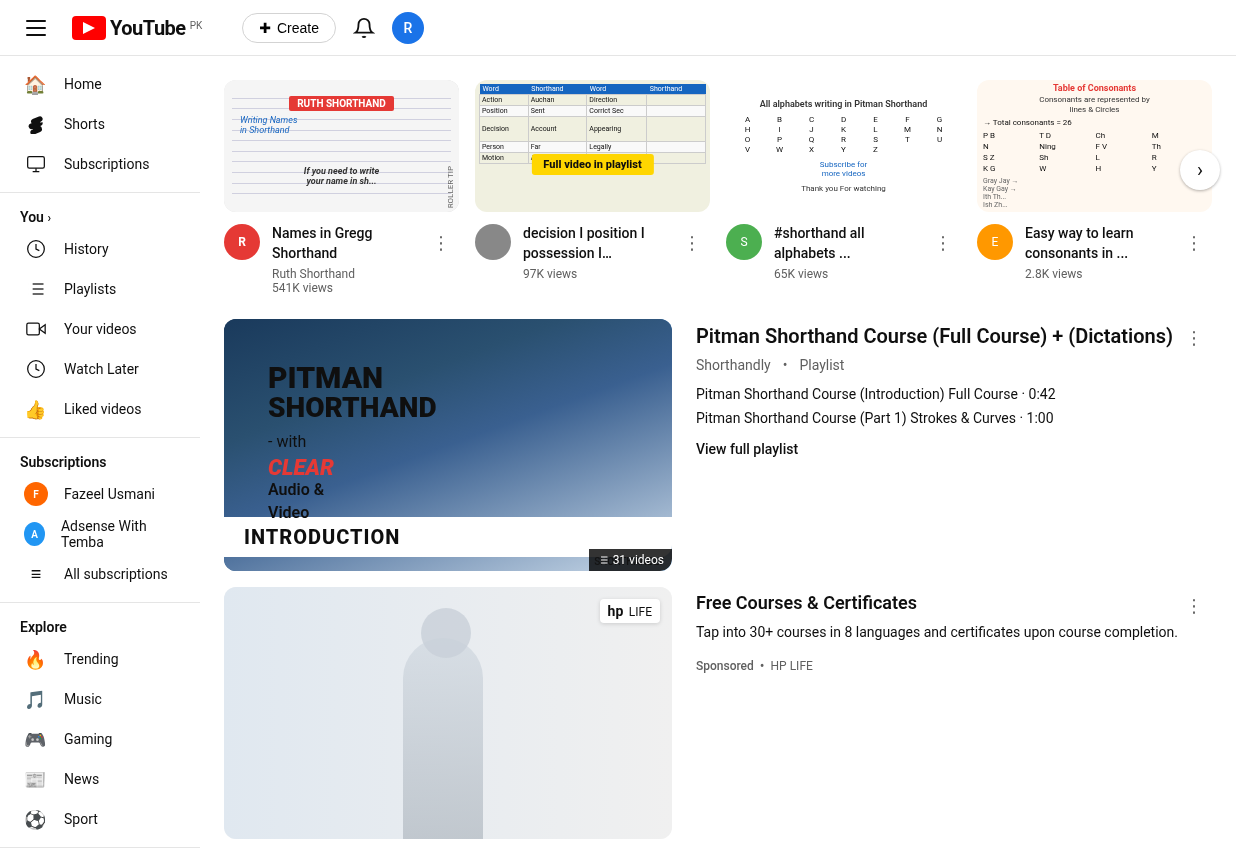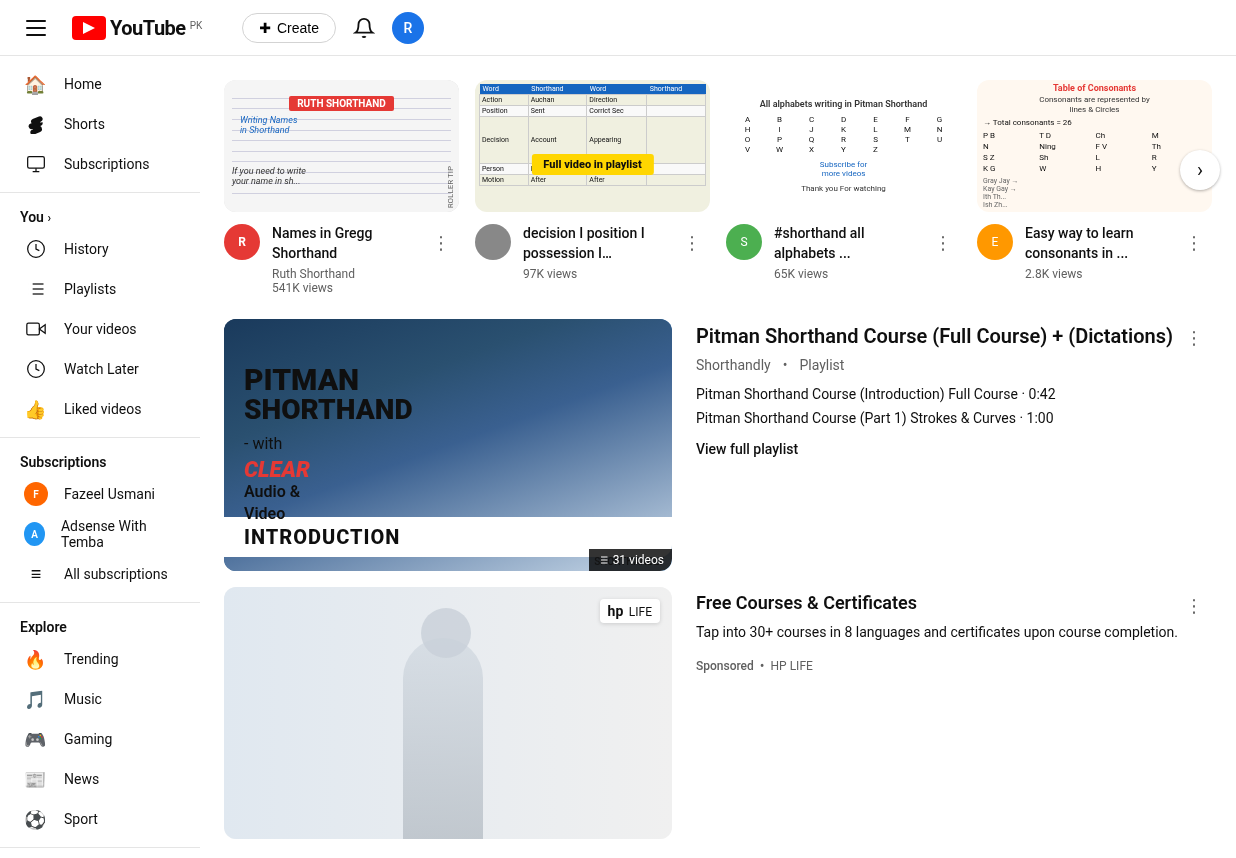--- a/index.html
+++ b/index.html
@@ -106,22 +106,22 @@
 
     
     .thumb-1 { background: linear-gradient(135deg, #e8e8e8 0%, #d0d0d0 100%); }
 
     .dot-separator { margin: 0 4px; }
 
     
     .playlist-thumb-bg { 
       width: 100%; height: 100%;
       background: linear-gradient(135deg, #1a3a5c 0%, #2a5a8c 40%, #3a7abc 60%, #4a9adc 100%);
-      display: flex; flex-direction: column; align-items: flex-start; justify-content: center;
-      padding: 0; color: #fff; position: relative;
+      display: flex; flex-direction: column; align-items: flex-start; justify-content: flex-start;
+      padding: 24px; color: #fff; position: relative;
     }
 
     
     .ruth-thumb-bg { 
       width: 100%; height: 100%;
       background: #f5f5f5;
       display: flex; align-items: center; justify-content: center;
       position: relative;
     }
     .ruth-lines { position: absolute; inset: 0; display: flex; flex-direction: column; justify-content: space-evenly; padding: 8px; }
@@ -299,21 +299,21 @@
                   <div class="ruth-line"></div>
                 <div class="ruth-line"></div>
                   <div class="ruth-line"></div>
                 <div class="ruth-line"></div>
                   <div class="ruth-line"></div>
               </div>
               <div style="position:absolute;top:8px;left:8px;right:8px;bottom:8px;display:flex;flex-direction:column;justify-content:flex-start;padding:8px;">
                 <div style="background:#e53935;color:#fff;font-size:10px;font-weight:700;padding:2px 8px;border-radius:2px;text-align:center;width:fit-content;margin:0 auto 4px;">RUTH SHORTHAND</div>
                 <div style="font-size:9px;color:#1565c0;text-align:left;font-style:italic;">Writing Names<br>in Shorthand</div>
               </div>
-              <div style="position:absolute;bottom:20%;left:50%;transform:translateX(-50%);font-size:9px;color:#333;text-align:left;width:100%;padding:0 8px;">
+              <div style="position:absolute;bottom:20%;left:50%;transform:translateX(-50%);font-size:9px;color:#333;text-align:center;width:100%;padding:0 8px;font-weight:bold;">
                 <div style="font-style:italic;">If you need to write<br>your name in sh...</div>
               </div>
               <div style="position:absolute;bottom:4px;right:4px;font-size:8px;color:#666;writing-mode:vertical-rl;text-orientation:mixed;transform:rotate(180deg);">ROLLER TIP</div>
             </div>
           </div>
           <div class="video-info">
             <div class="channel-icon" style="background:#e53935;display:flex;align-items:center;justify-content:center;color:#fff;font-size:12px;font-weight:700;">R</div>
             <div class="video-details">
               <div class="video-title">Names in Gregg Shorthand</div>
               <div class="video-channel">Ruth Shorthand</div>
@@ -343,21 +343,21 @@
                       <td style="border:0.5px solid #ccc;padding:1px 2px;">Direction</td>
                       <td style="border:0.5px solid #ccc;padding:1px 2px;"></td>
                     </tr>
                   <tr style="background:#f9f9f9;">
                       <td style="border:0.5px solid #ccc;padding:1px 2px;">Position</td>
                       <td style="border:0.5px solid #ccc;padding:1px 2px;">Sent</td>
                       <td style="border:0.5px solid #ccc;padding:1px 2px;">Corrict Sec</td>
                       <td style="border:0.5px solid #ccc;padding:1px 2px;"></td>
                     </tr>
                   <tr>
-                      <td style="border:0.5px solid #ccc;padding:19px 2px;">Decision</td>
+                      <td style="border:0.5px solid #ccc;padding:8px 2px;">Decision</td>
                       <td style="border:0.5px solid #ccc;padding:1px 2px;">Account</td>
                       <td style="border:0.5px solid #ccc;padding:1px 2px;">Appearing</td>
                       <td style="border:0.5px solid #ccc;padding:1px 2px;"></td>
                     </tr>
                   <tr style="background:#f9f9f9;">
                       <td style="border:0.5px solid #ccc;padding:1px 2px;">Person</td>
                       <td style="border:0.5px solid #ccc;padding:1px 2px;">Far</td>
                       <td style="border:0.5px solid #ccc;padding:1px 2px;">Legally</td>
                       <td style="border:0.5px solid #ccc;padding:1px 2px;"></td>
                     </tr>

